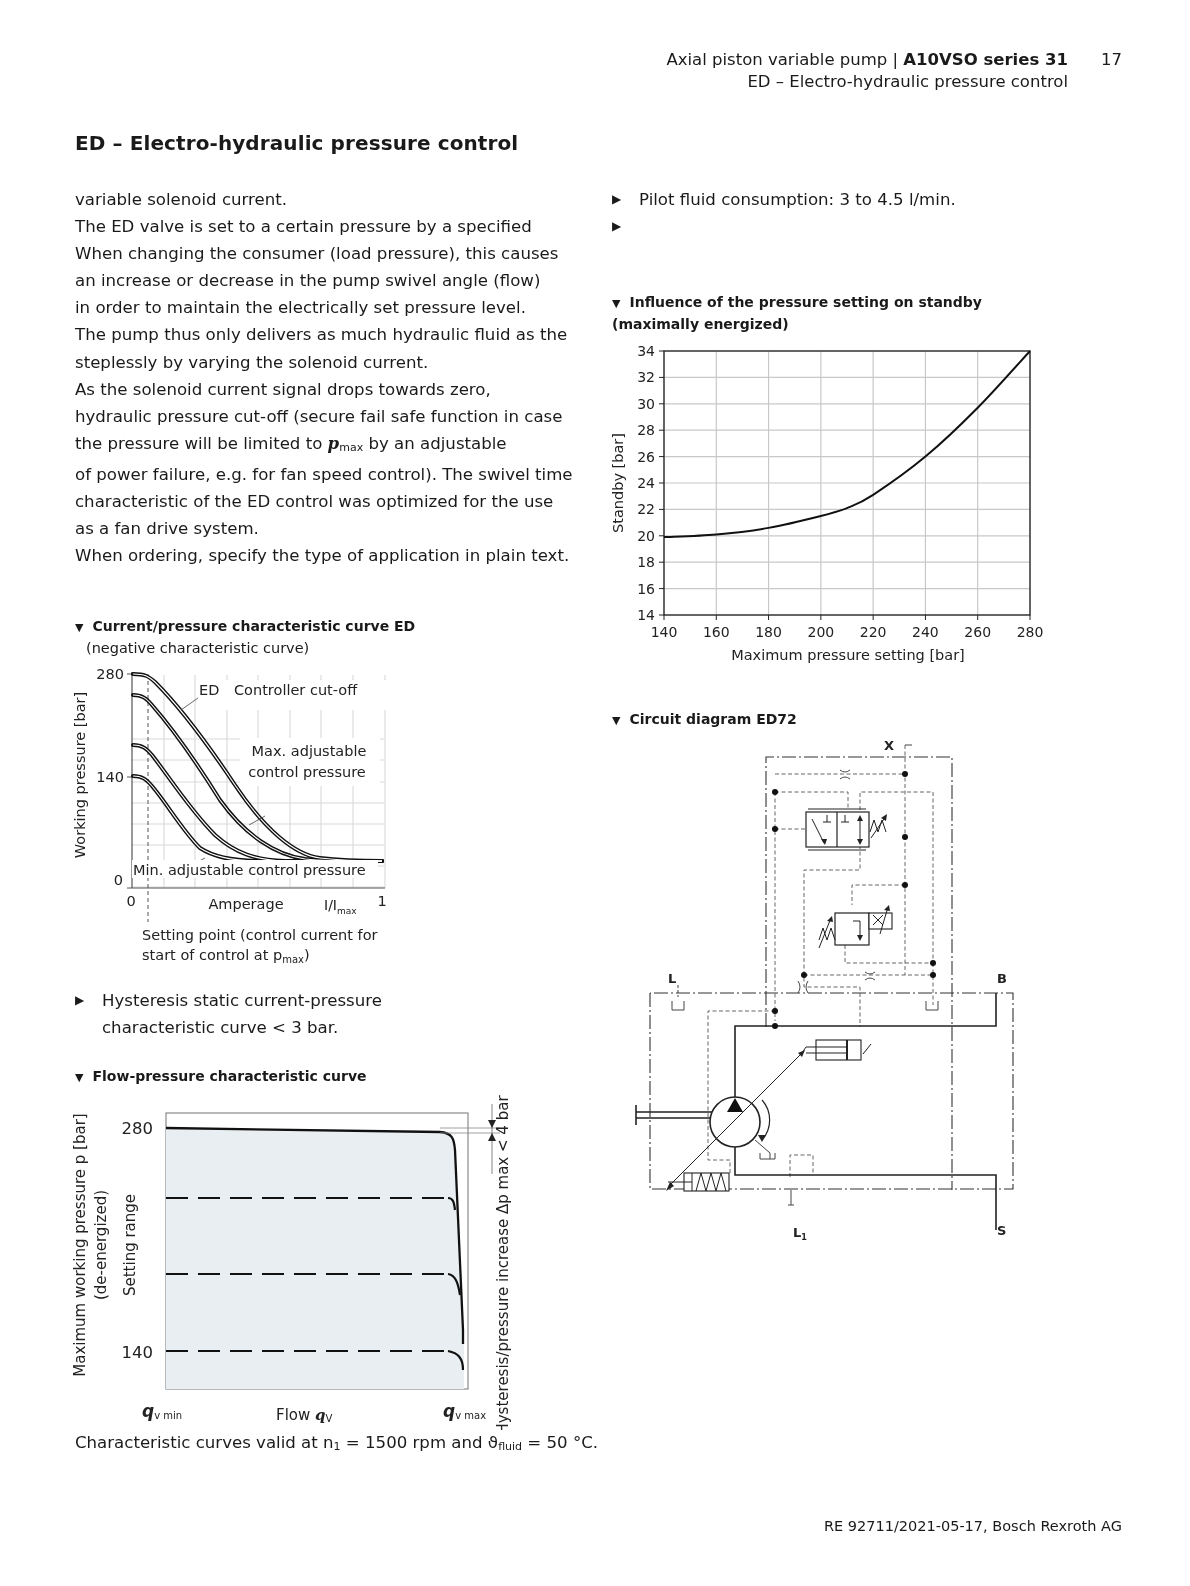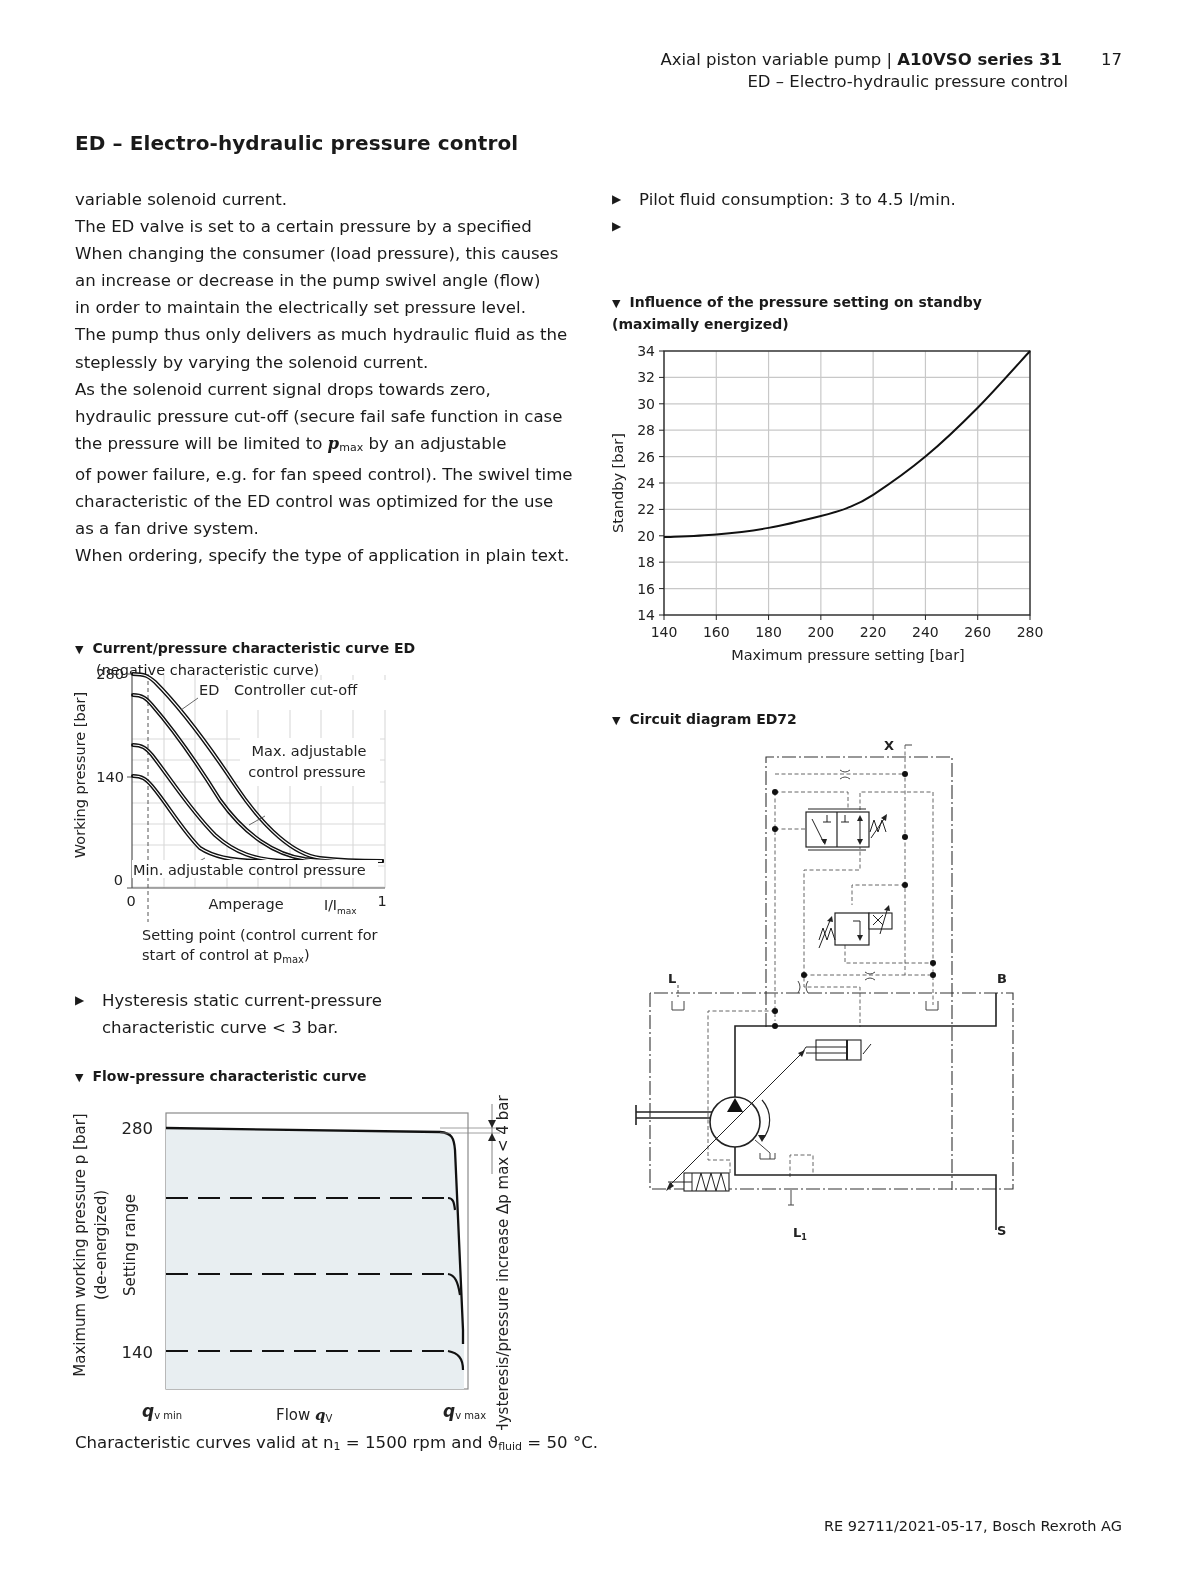--- a/index.html
+++ b/index.html
@@ -19,21 +19,21 @@
   .caption { font-size:14px; font-weight:bold; line-height:21px; }
   .caption .tri { font-size:11px; margin-right:9px; }
   .capnorm { font-weight:normal; font-size:14.5px; }
   .footnote { left:75px; top:1433px; font-size:16.6px; white-space:nowrap; }
   .footer { right:68px; top:1518px; font-size:14.5px; white-space:nowrap; }
   svg text { font-family:"DejaVu Sans", "Liberation Sans", sans-serif; }
 </style>
 </head>
 <body>
 
-<div class="abs" style="right:128px; top:50px; font-size:16.5px; white-space:nowrap;">
+<div class="abs" style="right:122px; top:50px; font-size:16.5px; white-space:nowrap;">
   <span>Axial piston variable pump | </span><b>A10VSO series 31</b>
 </div>
 <div class="pageno">17</div>
 <div class="abs hdr2">ED – Electro-hydraulic pressure control</div>
 
 <div class="abs title">ED – Electro-hydraulic pressure control</div>
 
 <div class="abs para">
   <p>variable solenoid current.</p>
   <p>The ED valve is set to a certain pressure by a specified</p>
@@ -129,23 +129,23 @@
       <line x1="377.7142857142857" x2="377.7142857142857" y1="280" y2="285" stroke="#222"></line>
       <text x="377.7142857142857" y="302">260</text>
       <line x1="430" x2="430" y1="280" y2="285" stroke="#222"></line>
       <text x="430" y="302">280</text>
     </g>
   <path id="sb-curve" fill="none" stroke="#111" stroke-width="2" d="M64,202.12 C72.71428571428571,201.68 98.85714285714285,201.01999999999998 116.28571428571428,199.48 C133.7142857142857,197.94 151.1428571428571,195.95999999999998 168.57142857142856,192.88 C186,189.8 207.78571428571428,184.3 220.85714285714286,181 C233.92857142857144,177.7 238.28571428571428,176.6 247,173.07999999999998 C255.71428571428572,169.55999999999997 260.07142857142856,168.45999999999998 273.1428571428571,159.88 C286.21428571428567,151.3 308,136.12 325.42857142857144,121.6 C342.8571428571429,107.08 360.2857142857143,90.36000000000001 377.7142857142857,72.76000000000002 C395.14285714285717,55.160000000000025 421.2857142857143,25.46 430,16"></path>
   <text x="248" y="325" font-size="14.5" fill="#222" text-anchor="middle">Maximum pressure setting [bar]</text>
   <text transform="translate(23,148) rotate(-90)" font-size="14.5" fill="#222" text-anchor="middle">Standby [bar]</text>
 </svg>
 
-<div class="abs caption" style="left:75px; top:638px;">
+<div class="abs caption" style="left:75px; top:616px;">
   <span class="tri">▼</span><span>Current/pressure characteristic curve ED</span><br>
-  <span class="capnorm" style="margin-left:21px;">(negative characteristic curve)</span>
+  <span class="capnorm" style="margin-left:11px;">(negative characteristic curve)</span>
 </div>
 
 <svg class="abs" style="left:60px; top:660px;" width="350" height="320">
 
   <g stroke="#d9d9d9" stroke-width="1.1">
     <line x1="72" y1="79" x2="325" y2="79"></line>
       <line x1="72" y1="100" x2="325" y2="100"></line>
     <line x1="72" y1="122" x2="325" y2="122"></line>
       <line x1="72" y1="143" x2="325" y2="143"></line>
     <line x1="72" y1="164" x2="325" y2="164"></line>

